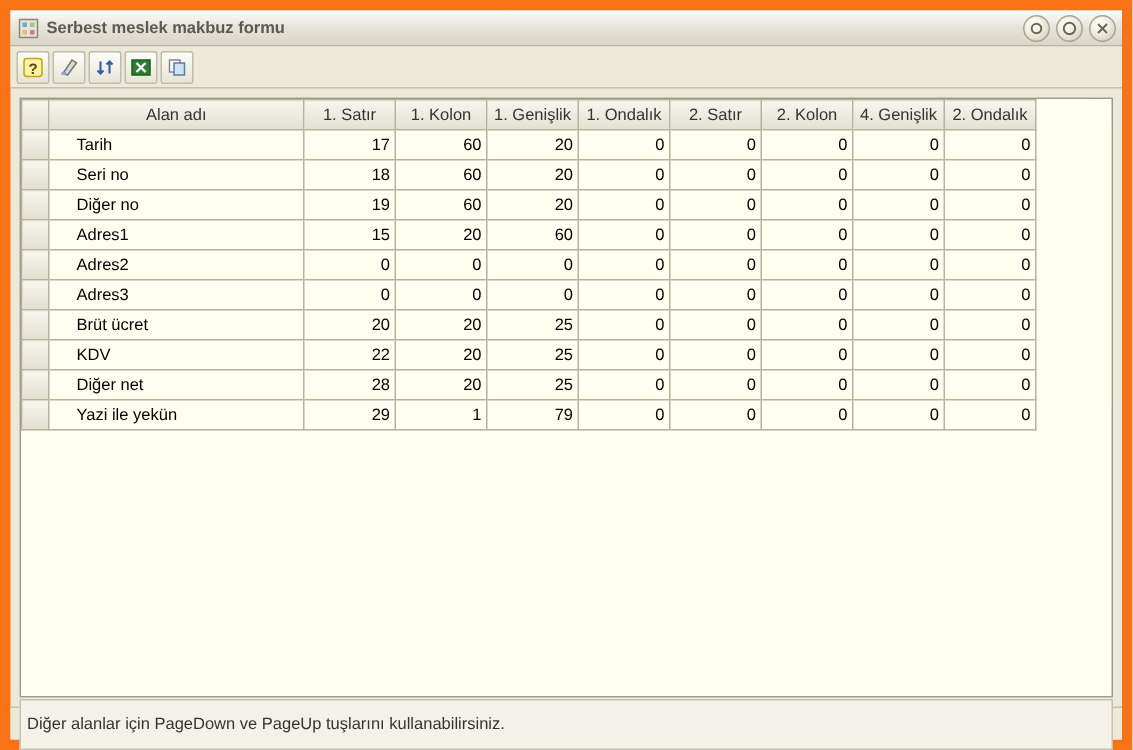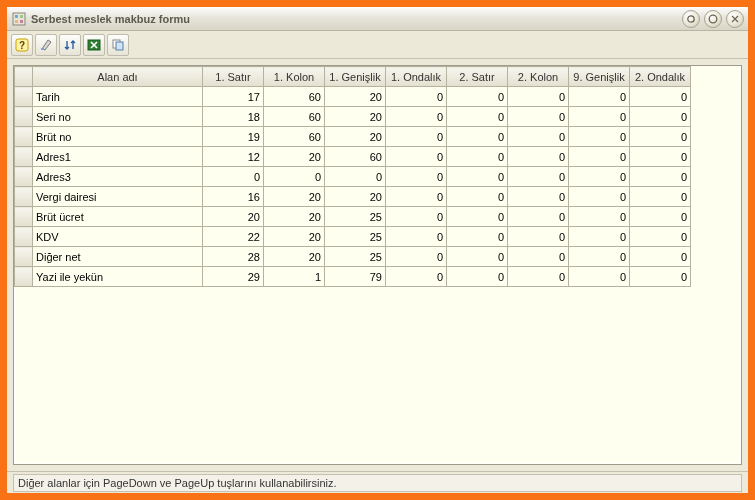--- a/index.html
+++ b/index.html
@@ -100,21 +100,21 @@
     white-space: nowrap;
   }
   table.grid th {
     background: linear-gradient(#f7f6ee,#e3e0cf);
     font-weight: normal;
     color: #333;
     text-align: center;
   }
   table.grid td.name {
     text-align: left;
-    padding-left: 3px;
+    padding-left: 18px;
   }
   table.grid td.num {
     text-align: right;
     padding-right: 3px;
   }
   table.grid col.sel { width: 18px; }
   table.grid col.name { width: 170px; }
   table.grid col.val { width: 61px; }
   table.grid col.pad { width: auto; }
   table.grid th.sel, table.grid td.sel {
@@ -126,21 +126,21 @@
     background: #ece9d8;
     border-top: 1px solid #c4c1b2;
     display: flex; align-items: center;
     padding: 0 6px;
     color: #333;
   }
   .status-inner {
     border:1px solid #c4c1b2;
     background:#f4f2e8;
     width:100%;
-    height:18px;
+    height:34px;
     padding:1px 4px;
     display:flex; align-items:center;
   }
 </style>
 </head>
 <body>
 
 <div class="window">
 
   <div class="titlebar">
@@ -225,21 +225,21 @@
         <thead>
           <tr>
             <th class="sel"></th>
             <th>Alan adı</th>
             <th>1. Satır</th>
             <th>1. Kolon</th>
             <th>1. Genişlik</th>
             <th>1. Ondalık</th>
             <th>2. Satır</th>
             <th>2. Kolon</th>
-            <th>9. Genişlik</th>
+            <th>4. Genişlik</th>
             <th>2. Ondalık</th>
             <th style="border:none;background:#fffff0"></th>
           </tr>
         </thead>
         <tbody id="grid-body">
             <tr>
               <td class="sel"></td>
               <td class="name">Tarih</td>
               <td class="num">17</td>
               <td class="num">60</td>
@@ -259,63 +259,63 @@
               <td class="num">20</td>
               <td class="num">0</td>
               <td class="num">0</td>
               <td class="num">0</td>
               <td class="num">0</td>
               <td class="num">0</td>
               <td style="border: none;"></td>
             </tr>
             <tr>
               <td class="sel"></td>
-              <td class="name">Brüt no</td>
+              <td class="name">Diğer no</td>
               <td class="num">19</td>
               <td class="num">60</td>
               <td class="num">20</td>
               <td class="num">0</td>
               <td class="num">0</td>
               <td class="num">0</td>
               <td class="num">0</td>
               <td class="num">0</td>
               <td style="border: none;"></td>
             </tr>
             <tr>
               <td class="sel"></td>
               <td class="name">Adres1</td>
-              <td class="num">12</td>
+              <td class="num">15</td>
               <td class="num">20</td>
               <td class="num">60</td>
               <td class="num">0</td>
               <td class="num">0</td>
               <td class="num">0</td>
               <td class="num">0</td>
               <td class="num">0</td>
               <td style="border: none;"></td>
             </tr>
             <tr>
               <td class="sel"></td>
+              <td class="name">Adres2</td>
+              <td class="num">0</td>
+              <td class="num">0</td>
+              <td class="num">0</td>
+              <td class="num">0</td>
+              <td class="num">0</td>
+              <td class="num">0</td>
+              <td class="num">0</td>
+              <td class="num">0</td>
+              <td style="border: none;"></td>
+            </tr>
+            <tr>
+              <td class="sel"></td>
               <td class="name">Adres3</td>
               <td class="num">0</td>
               <td class="num">0</td>
               <td class="num">0</td>
-              <td class="num">0</td>
-              <td class="num">0</td>
-              <td class="num">0</td>
-              <td class="num">0</td>
-              <td class="num">0</td>
-              <td style="border: none;"></td>
-            </tr>
-            <tr>
-              <td class="sel"></td>
-              <td class="name">Vergi dairesi</td>
-              <td class="num">16</td>
-              <td class="num">20</td>
-              <td class="num">20</td>
               <td class="num">0</td>
               <td class="num">0</td>
               <td class="num">0</td>
               <td class="num">0</td>
               <td class="num">0</td>
               <td style="border: none;"></td>
             </tr>
             <tr>
               <td class="sel"></td>
               <td class="name">Brüt ücret</td>

